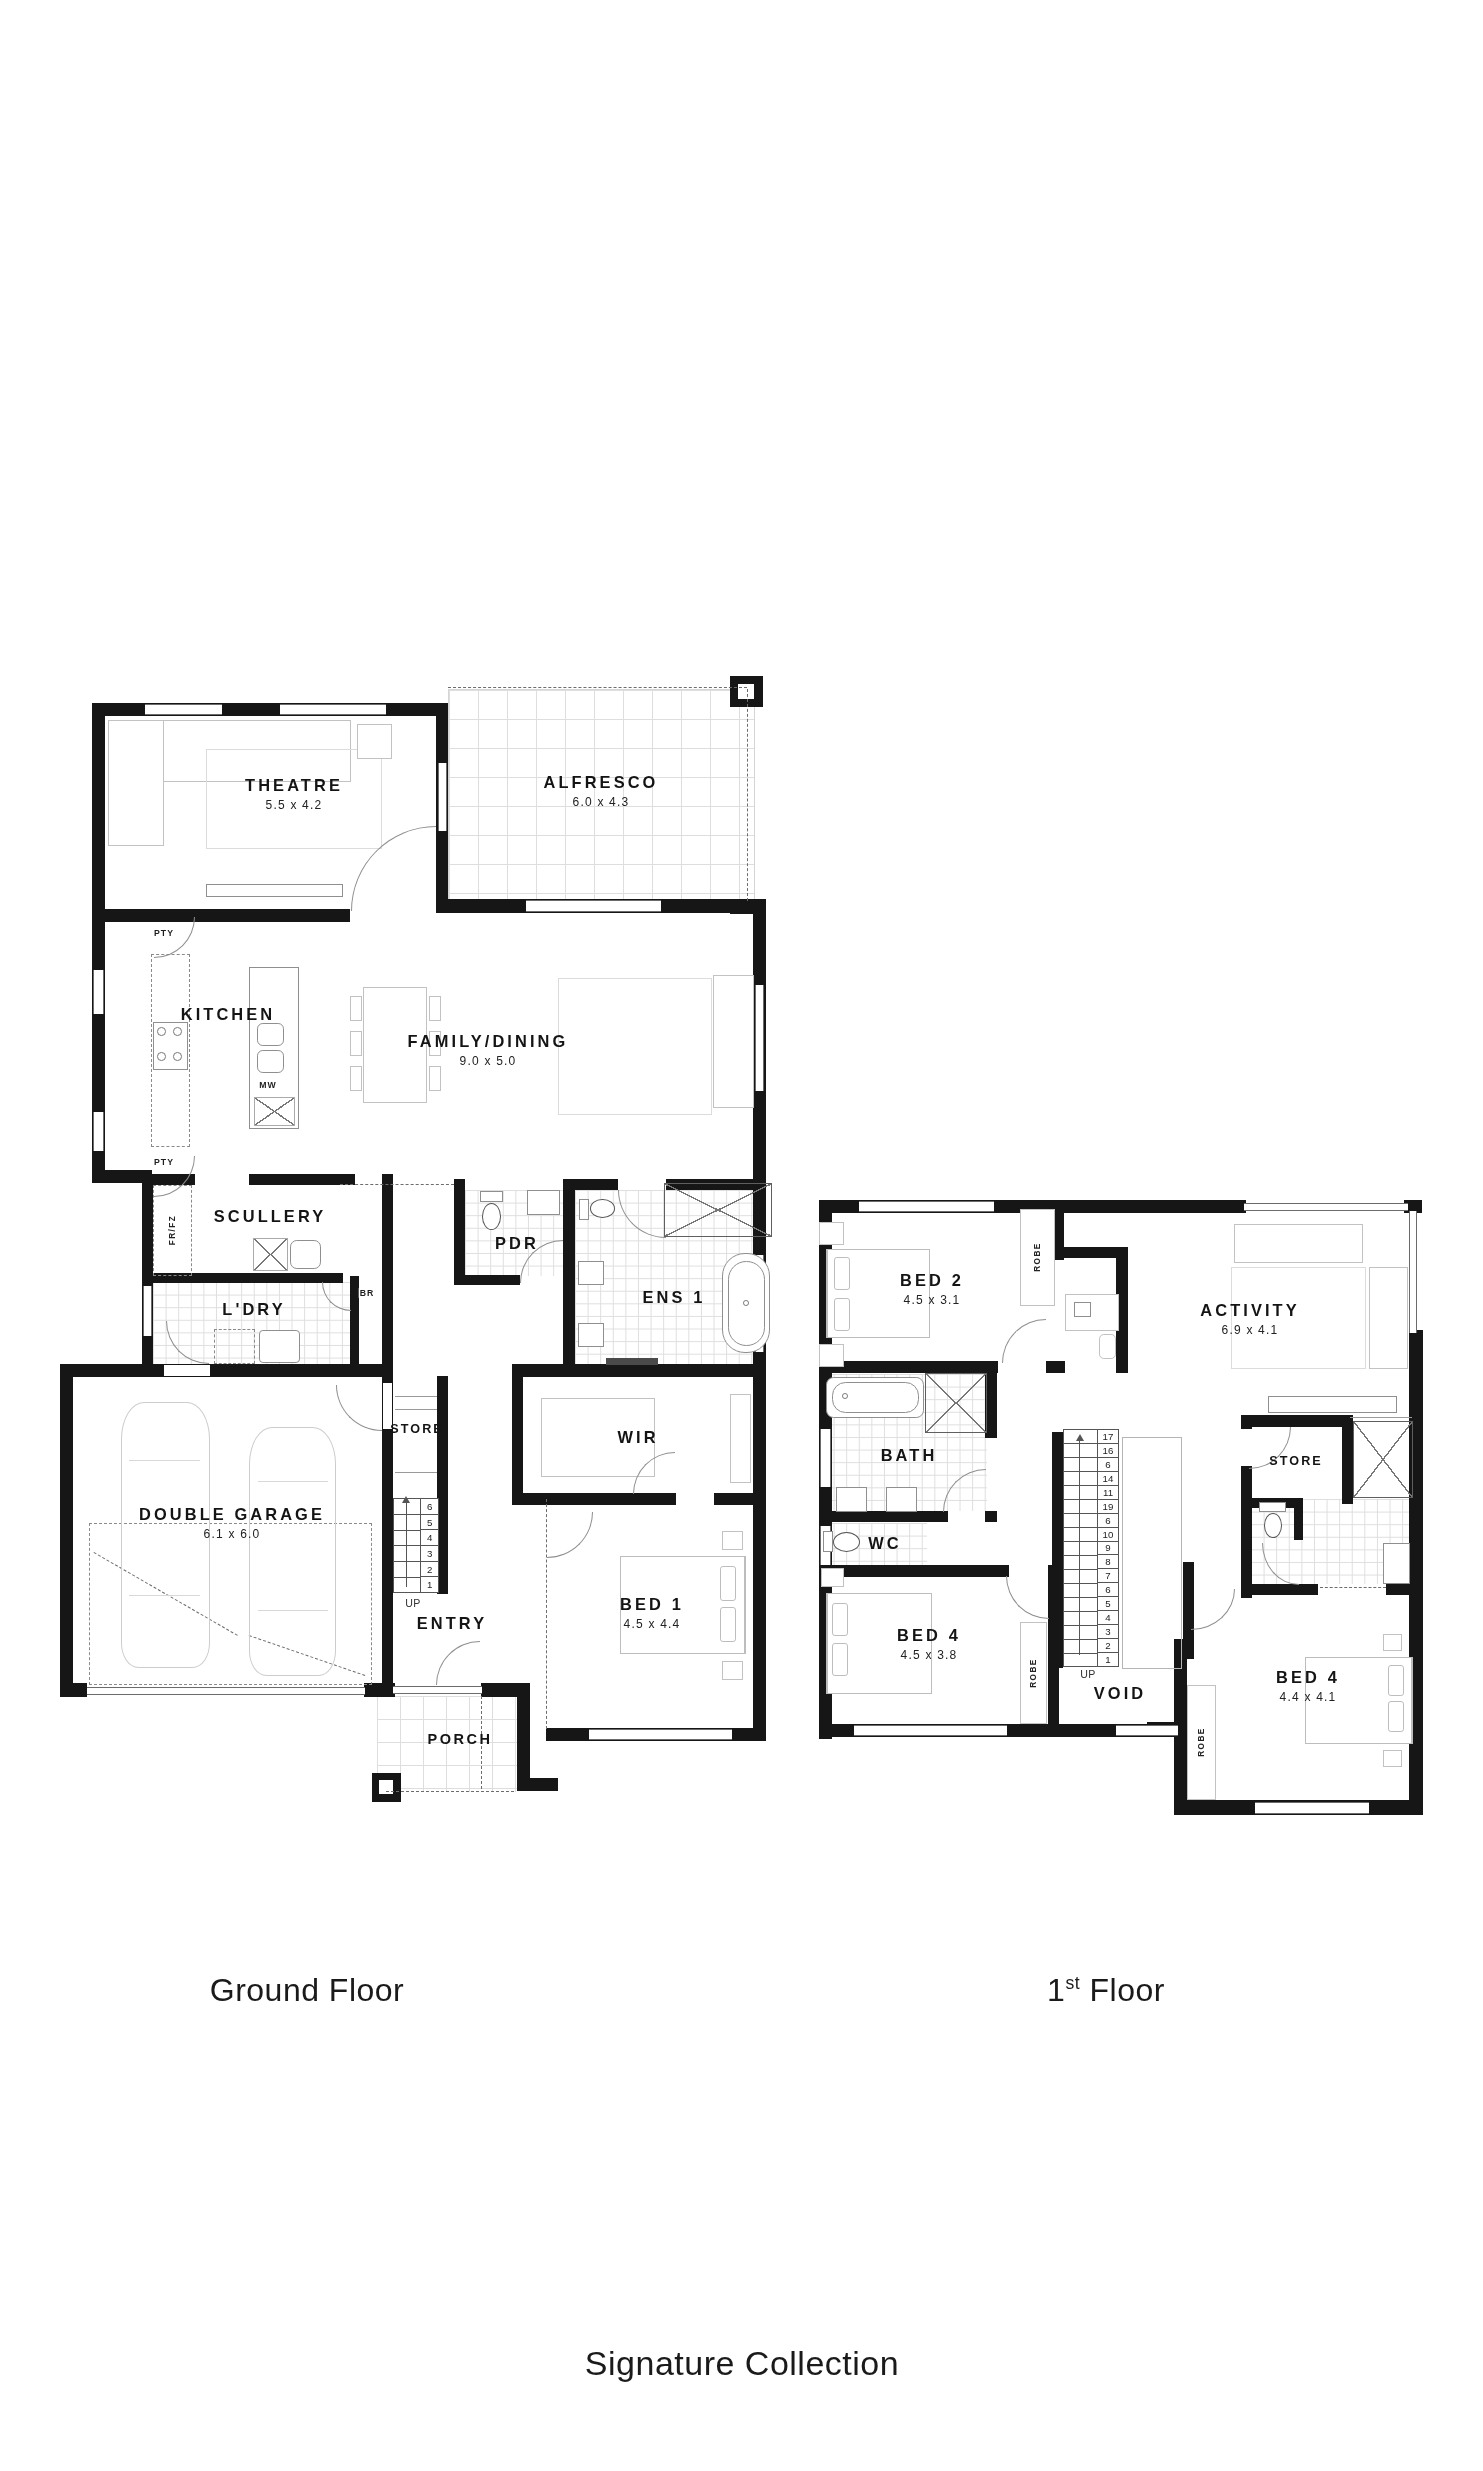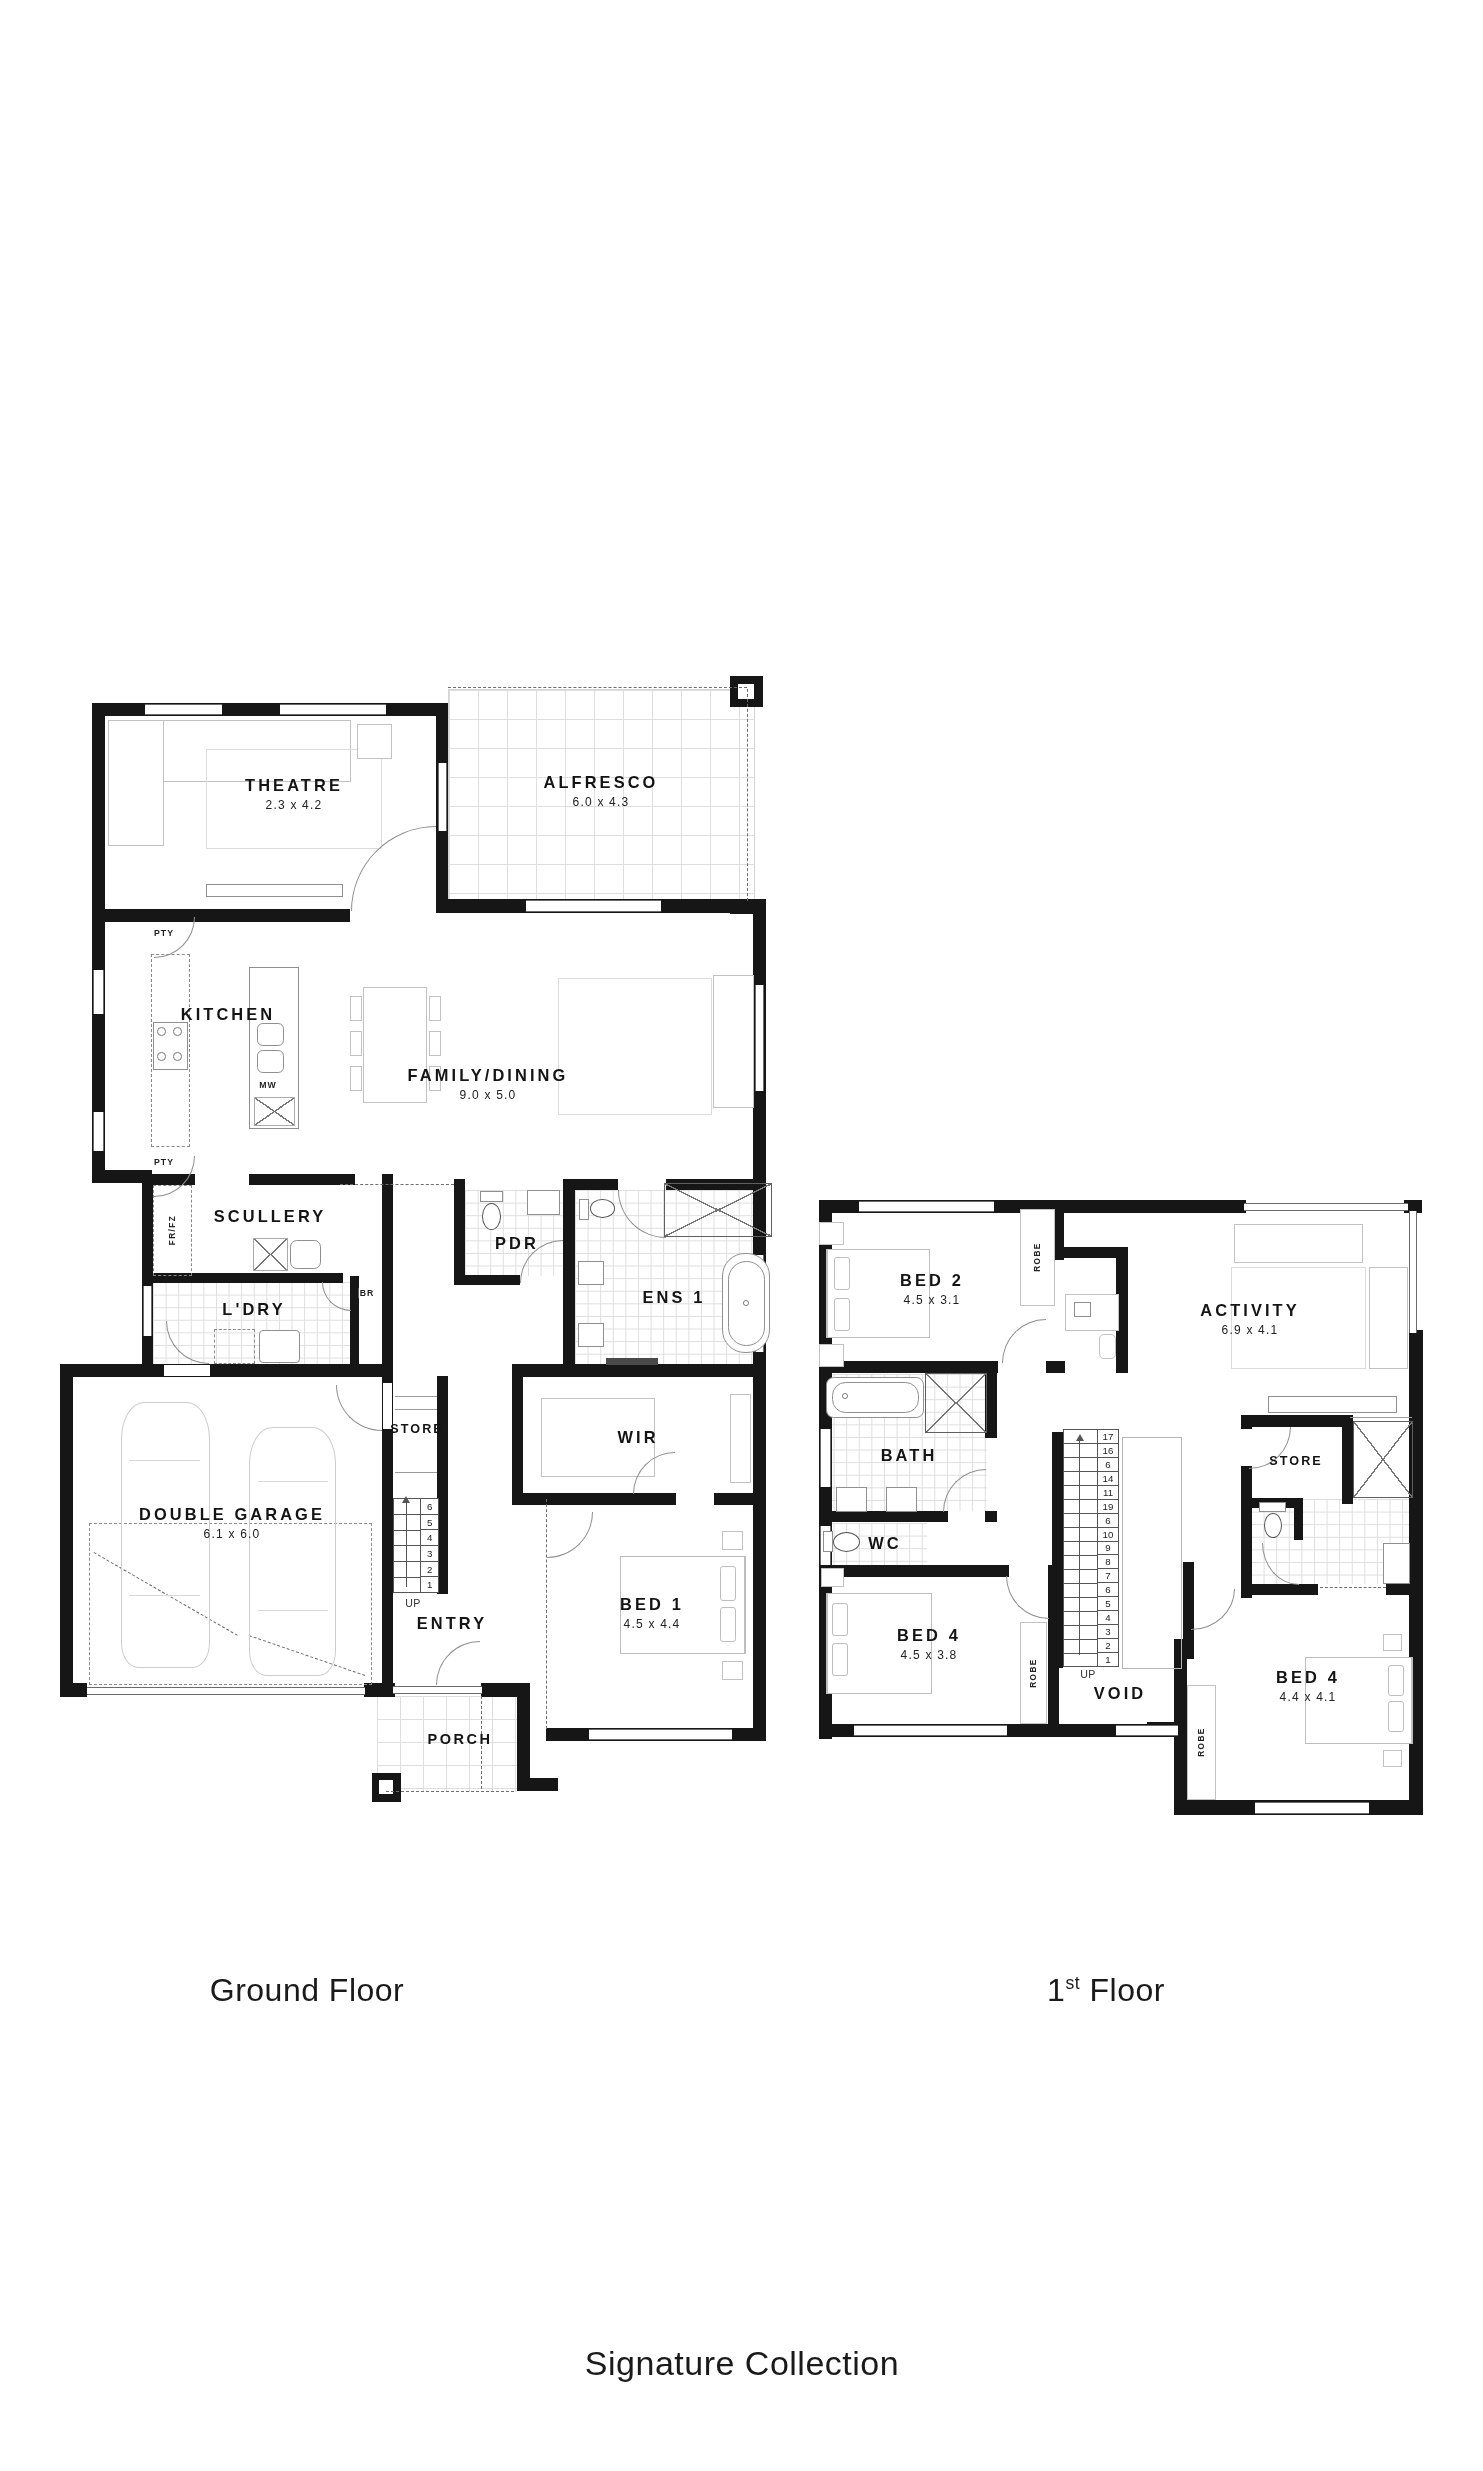--- a/index.html
+++ b/index.html
@@ -205,30 +205,30 @@
     <div class="arc arc-bl" style="left:166px;top:1321px;width:43px;height:43px"></div>
     <div class="arc arc-tl" style="left:520px;top:1240px;width:43px;height:43px"></div>
     <div class="arc arc-bl" style="left:618px;top:1190px;width:48px;height:48px"></div>
     <div class="arc arc-bl" style="left:336px;top:1385px;width:46px;height:46px"></div>
     <div class="arc arc-tl" style="left:436px;top:1641px;width:44px;height:44px"></div>
     <div class="arc arc-tl" style="left:633px;top:1452px;width:42px;height:42px"></div>
     <div class="arc arc-br" style="left:547px;top:1512px;width:46px;height:46px"></div>
 
     <div class="rl" style="left:294px;top:794px">
       <div class="nm">THEATRE</div>
-      <div class="dm">2.3 x 4.2</div>
+      <div class="dm">5.5 x 4.2</div>
     </div>
     <div class="rl" style="left:601px;top:791px">
       <div class="nm">ALFRESCO</div>
       <div class="dm">6.0 x 4.3</div>
     </div>
     <div class="rl" style="left:228px;top:1014px">
       <div class="nm">KITCHEN</div>
     </div>
-    <div class="rl" style="left:488px;top:1084px">
+    <div class="rl" style="left:488px;top:1050px">
       <div class="nm">FAMILY/DINING</div>
       <div class="dm">9.0 x 5.0</div>
     </div>
     <div class="rl" style="left:270px;top:1216px">
       <div class="nm">SCULLERY</div>
     </div>
     <div class="rl" style="left:254px;top:1309px">
       <div class="nm">L'DRY</div>
     </div>
     <div class="rl" style="left:517px;top:1243px">

